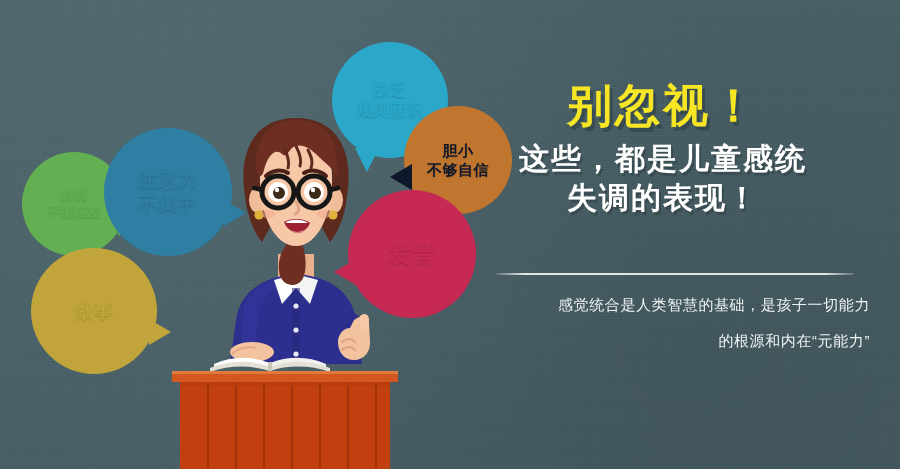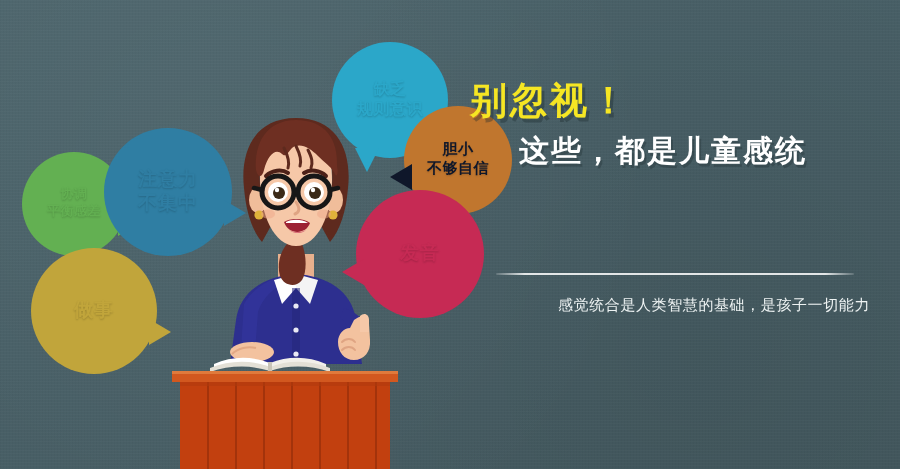--- a/index.html
+++ b/index.html
@@ -36,21 +36,21 @@
     flex-direction:column;
     align-items:center;
     justify-content:center;
     color:#ffffff;
     text-align:center;
     line-height:1.28;
     font-weight:bold;
     letter-spacing:1px;
     text-shadow:0 1px 2px rgba(0,0,0,.18);
   }
-  .bubble .ln{display:block;white-space:nowrap;font-family:Liberation Mono, monospace;}
+  .bubble .ln{display:block;white-space:nowrap;}
   .bubble .tail{
     position:absolute;
     width:0;height:0;
   }
   
   .tail-r{
     right:-14px; top:56%;
     border-top:13px solid transparent;
     border-bottom:13px solid transparent;
     border-left:22px solid currentColor;
@@ -68,32 +68,32 @@
     border-left:12px solid transparent;
     border-right:12px solid transparent;
     border-top:24px solid currentColor;
   }
 
   #b-green{ left:22px;  top:152px; width:104px; height:104px; background:#63b052; color:#63b052; font-size:13px;}
   #b-blue { left:104px; top:128px; width:128px; height:128px; background:#2f7ea3; color:#2f7ea3; font-size:19px;}
   #b-gold { left:31px;  top:248px; width:126px; height:126px; background:#c1a53b; color:#c1a53b; font-size:19px;}
   #b-cyan { left:332px; top:42px;  width:116px; height:116px; background:#2ba7c9; color:#2ba7c9; font-size:16px;}
   #b-orange{left:404px; top:106px; width:108px; height:108px; background:#c0762e; color:#0f172a; font-size:15px;}
-  #b-pink { left:356px; top:190px; width:128px; height:128px; background:#c62a54; color:#c62a54; font-size:19px;}
+  #b-pink { left:348px; top:190px; width:128px; height:128px; background:#c62a54; color:#c62a54; font-size:24px;}
   #b-green .ln,#b-cyan .ln,#b-orange .ln{letter-spacing:.5px;}
 
   
   #teacher{ position:absolute; left:196px; top:104px; width:200px; height:260px;}
   #desk{ position:absolute; left:170px; top:338px; width:230px; height:131px;}
 
   
   #copy{ position:absolute; left:470px; top:82px; width:400px;}
   #headline{
-    font-size:37px; font-weight:bold; color:#f6e623;
-    text-align:left; letter-spacing:3px; line-height:1.05;
+    font-size:45px; font-weight:bold; color:#f6e623;
+    text-align:center; letter-spacing:3px; line-height:1.05;
     margin:0 14px 10px 0;
     text-shadow:3px 4px 0 rgba(25,40,44,.35);
     white-space:nowrap;
   }
   .sub{
     font-size:30px; font-weight:bold; color:#ffffff;
     text-align:center; letter-spacing:2px; line-height:1.3;
     margin:0 14px 0 0;
     text-shadow:2px 3px 0 rgba(25,40,44,.3);
     white-space:nowrap;
@@ -248,18 +248,20 @@
       <line x1="150" y1="44" x2="150" y2="131"></line>
       <line x1="178" y1="44" x2="178" y2="131"></line>
       <line x1="206" y1="44" x2="206" y2="131"></line>
     </g>
     <rect x="10" y="44" width="210" height="4" fill="#b03a0d" opacity=".6"></rect>
   </svg>
 
   <div id="copy">
     <div id="headline">别忽视！</div>
     <div class="sub">这些，都是儿童感统</div>
+    <div class="sub">失调的表现！</div>
   </div>
 
   <div id="divider"></div>
 
   <div id="body1" class="body-line">感觉统合是人类智慧的基础，是孩子一切能力</div>
+  <div id="body2" class="body-line">的根源和内在“元能力”</div>
 </div>
 
 </body></html>

